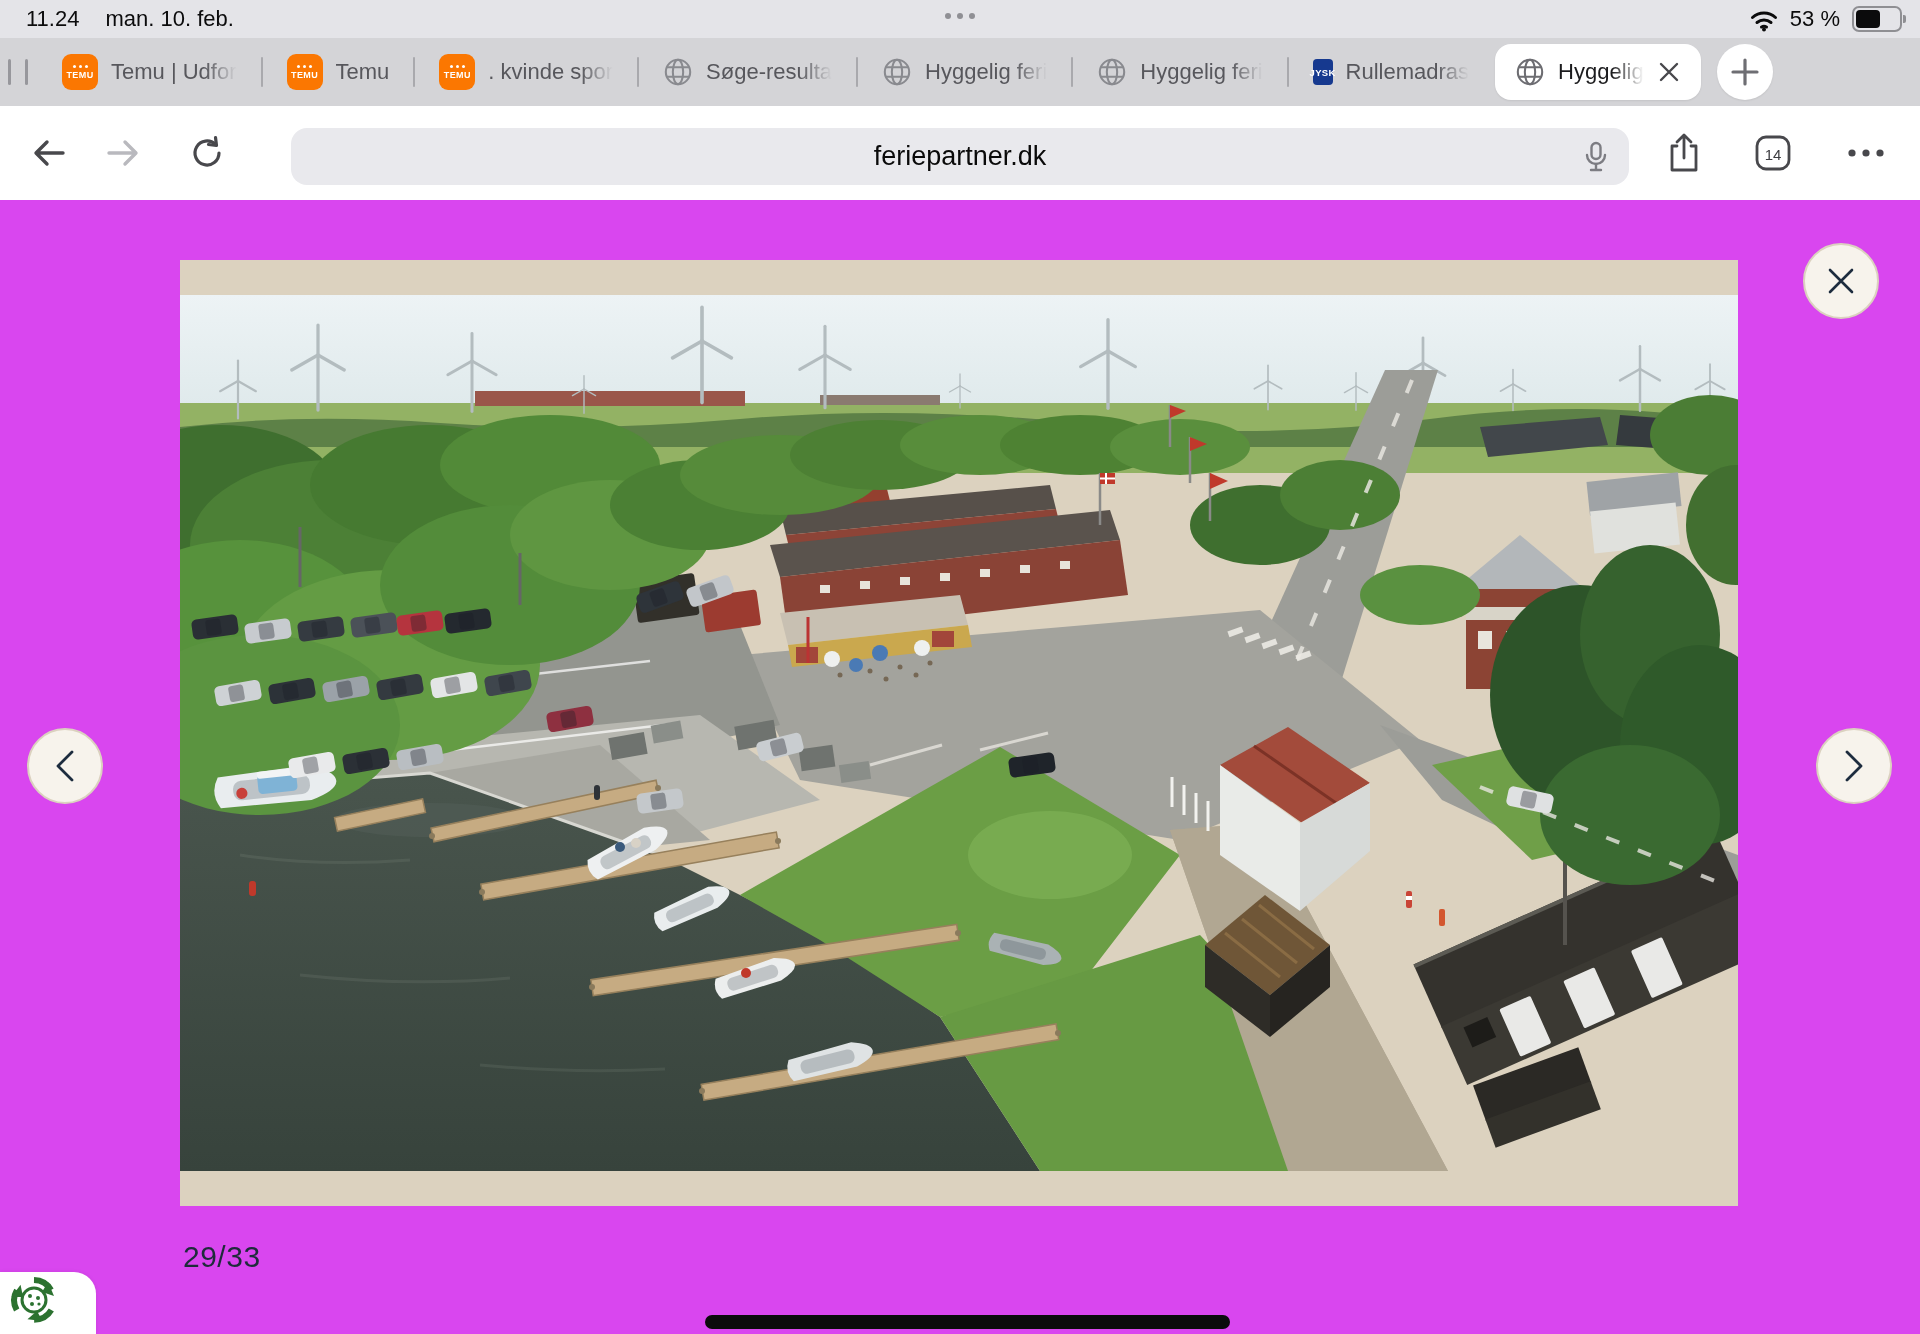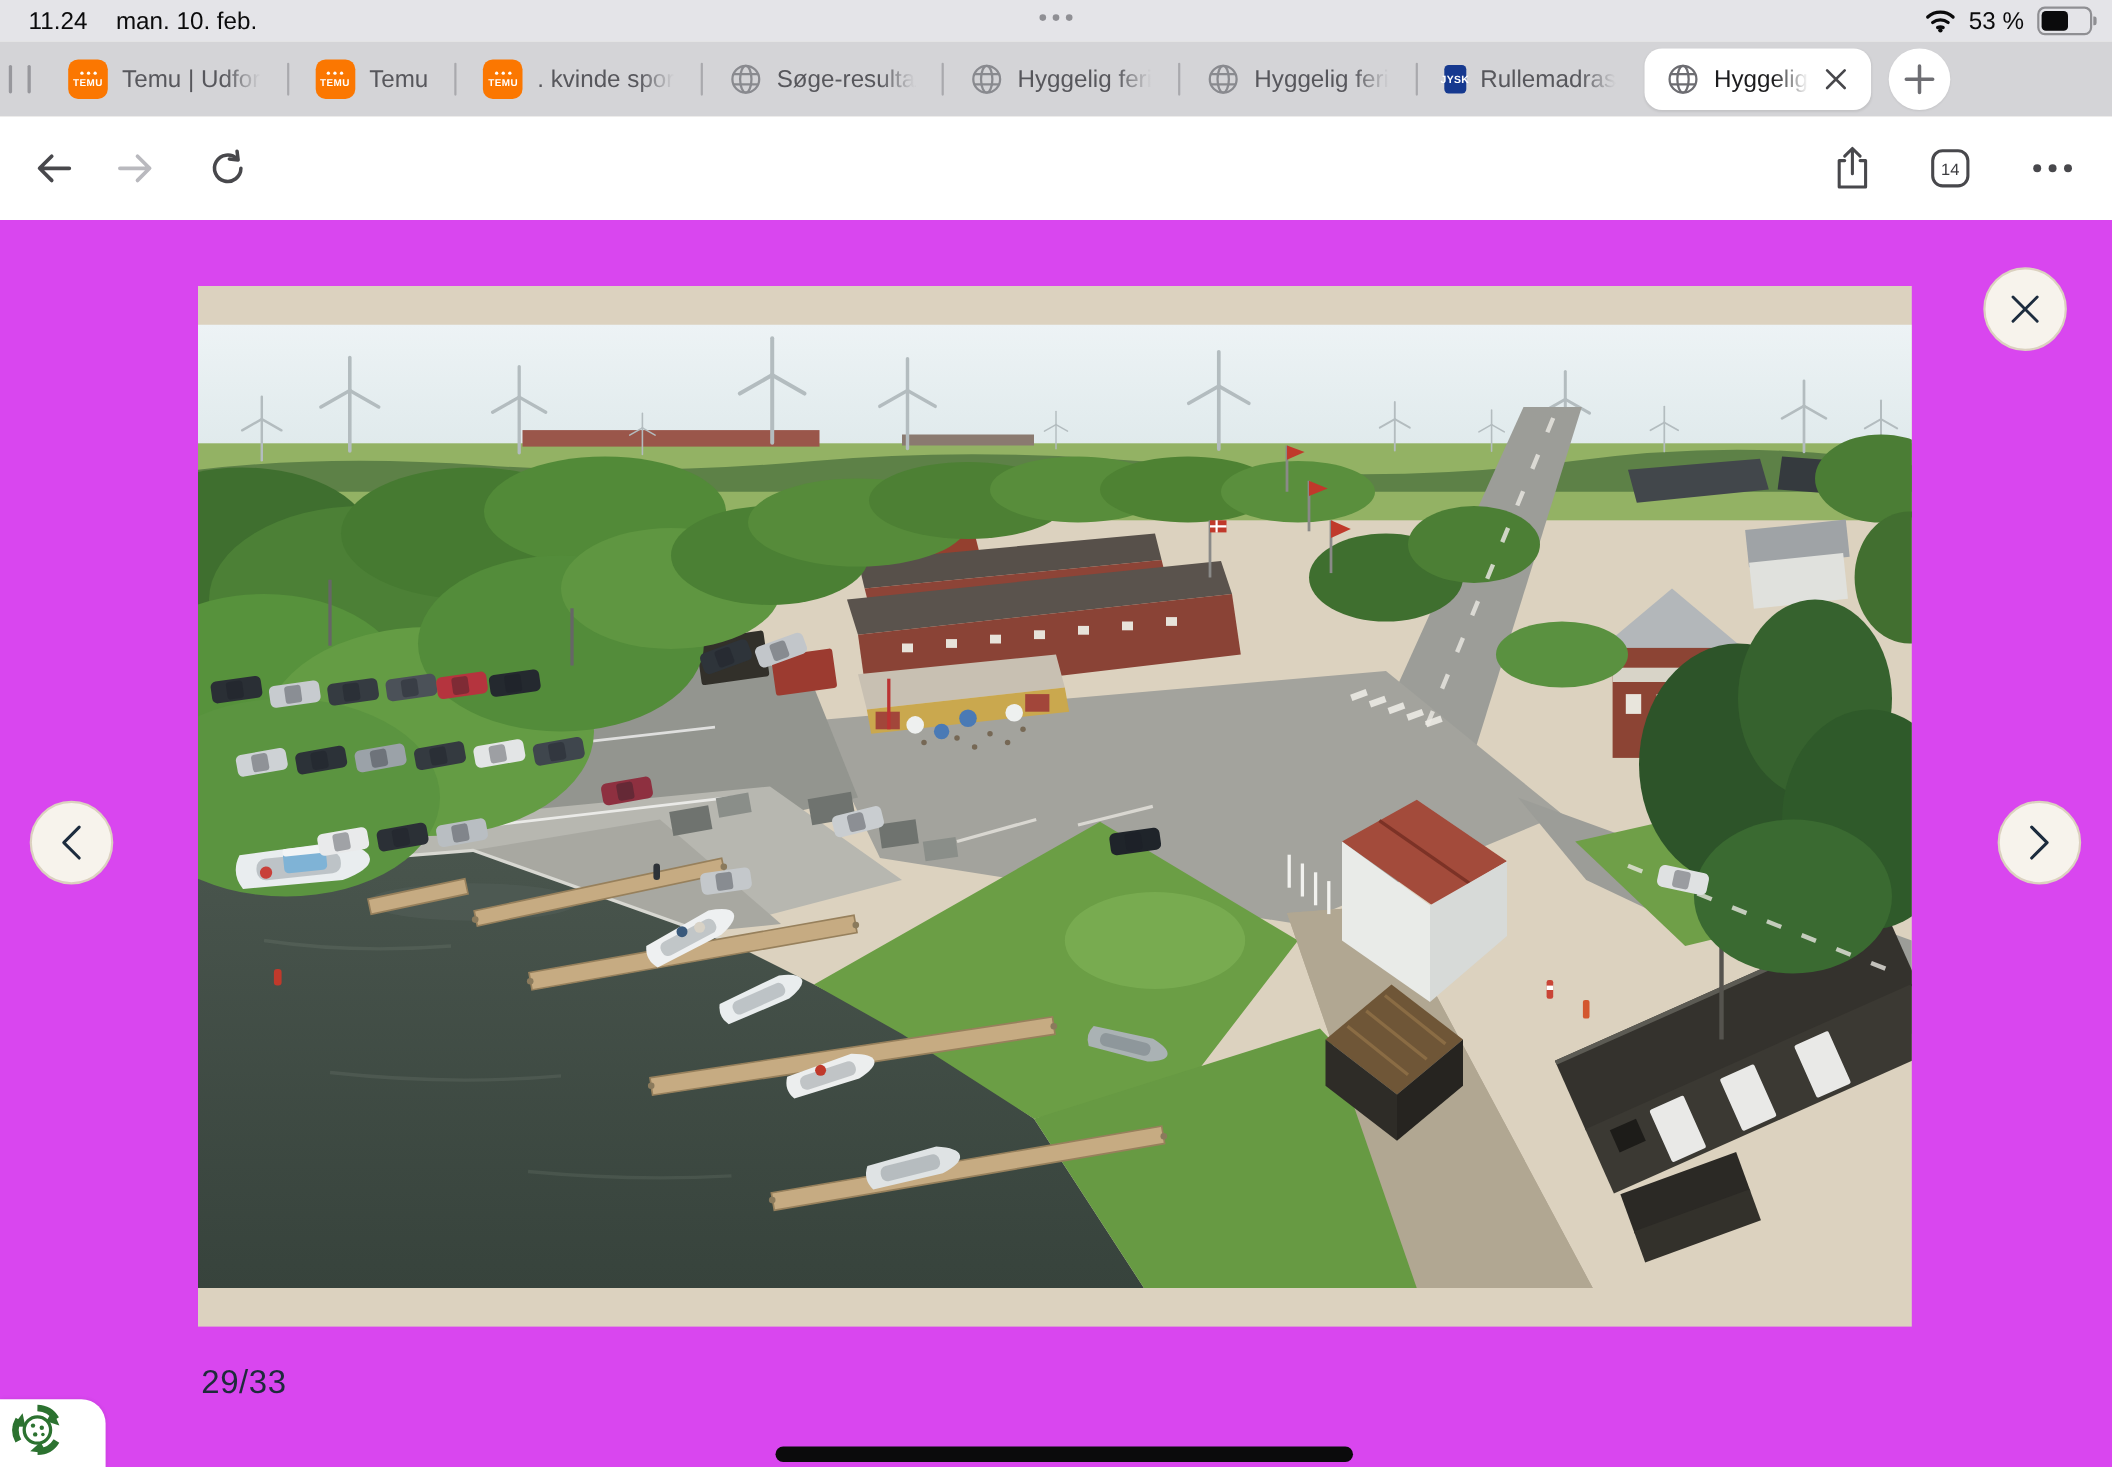--- a/index.html
+++ b/index.html
@@ -7,21 +7,21 @@
        font-family:"Liberation Sans",sans-serif;background:#f5f1e8;}
   .screen{position:absolute;inset:0;}
 
   
   .status-bar{position:absolute;top:0;left:0;right:0;height:38px;background:#e4e4e8;
               display:flex;align-items:center;justify-content:space-between;
               font-size:22px;color:#0b0b0c;}
   .sb-left{display:flex;gap:26px;padding-left:26px;align-items:center;}
   .sb-center{position:absolute;left:50%;top:13px;transform:translateX(-50%);display:flex;gap:6px;}
   .sb-center i{width:6px;height:6px;border-radius:50%;background:#8f8f94;}
-  .sb-right{display:flex;gap:12px;align-items:center;padding-right:18px;}
+  .sb-right{display:flex;gap:12px;align-items:flex-end;padding-right:18px;}
   .battery{position:relative;width:46px;height:22px;border:2px solid rgba(40,40,44,.45);
            border-radius:7px;display:inline-block;}
   .battery-fill{position:absolute;left:2px;top:2px;bottom:2px;width:53%;background:#0b0b0c;border-radius:4px;}
   .battery-nub{position:absolute;right:-6px;top:7px;width:3px;height:8px;background:rgba(40,40,44,.45);
            border-radius:0 2px 2px 0;}
 
   
   .tab-strip{position:absolute;top:38px;left:0;right:0;height:68px;background:#d4d4d7;
              display:flex;align-items:center;padding:0 8px;}
   .edge-sep{width:3px;height:26px;background:#97979c;border-radius:2px;margin-right:14px;flex:0 0 auto;}
@@ -223,20 +223,32 @@
           <path d="M5 17h26 M21 6 L32 17 L21 28" fill="none" stroke="#b9b9be" stroke-width="3.4" stroke-linecap="round" stroke-linejoin="round"></path>
         </svg>
     </span>
     <span class="nav-btn" style="left:188px;">
       <svg width="38" height="38" viewBox="0 0 38 38">
           <path d="M31 19 A12 12 0 1 1 27.5 10.5" fill="none" stroke="#48484c" stroke-width="3.2" stroke-linecap="round"></path>
           <path d="M27.5 3.5 L28.5 11.5 L20.5 10.5" fill="none" stroke="#48484c" stroke-width="3.2" stroke-linecap="round" stroke-linejoin="round"></path>
         </svg>
     </span>
 
+    <div class="url-field">
+      <span>feriepartner.dk</span>
+      <span class="mic">
+        <svg width="26" height="32" viewBox="0 0 26 32">
+            <g fill="none" stroke="#7c7c82" stroke-width="2.4" stroke-linecap="round">
+              <rect x="8.5" y="2" width="9" height="16" rx="4.5"></rect>
+              <path d="M4 14 a9 9 0 0 0 18 0"></path>
+              <path d="M13 23v6 M8 29h10"></path>
+            </g>
+          </svg>
+      </span>
+    </div>
 
     <span class="nav-btn" style="left:1666px;">
       <svg width="36" height="42" viewBox="0 0 36 42">
           <g fill="none" stroke="#48484c" stroke-width="2.8" stroke-linecap="round" stroke-linejoin="round">
             <path d="M11 14 H6 V38 H30 V14 H25"></path>
             <path d="M18 26 V3.5 M11 10 L18 3 L25 10"></path>
           </g>
         </svg>
     </span>
     <span class="nav-btn" style="left:1752px;">

